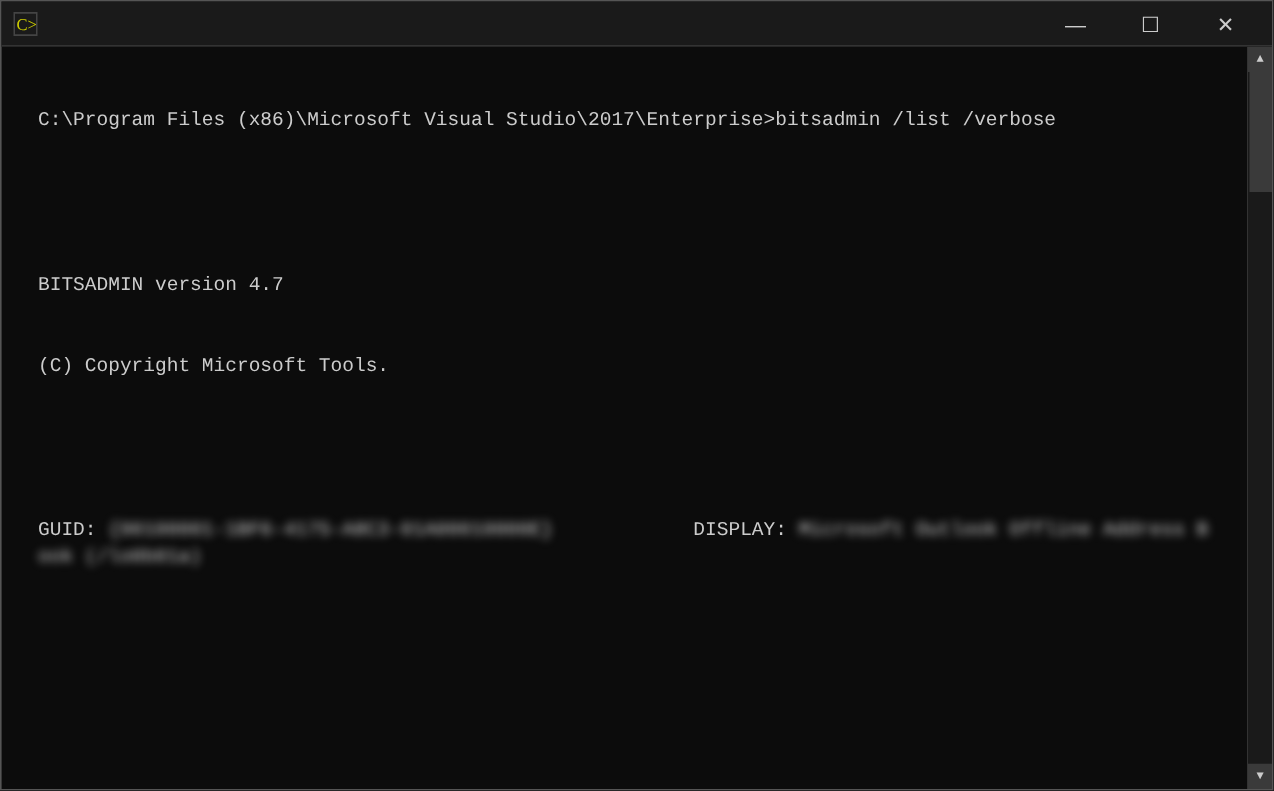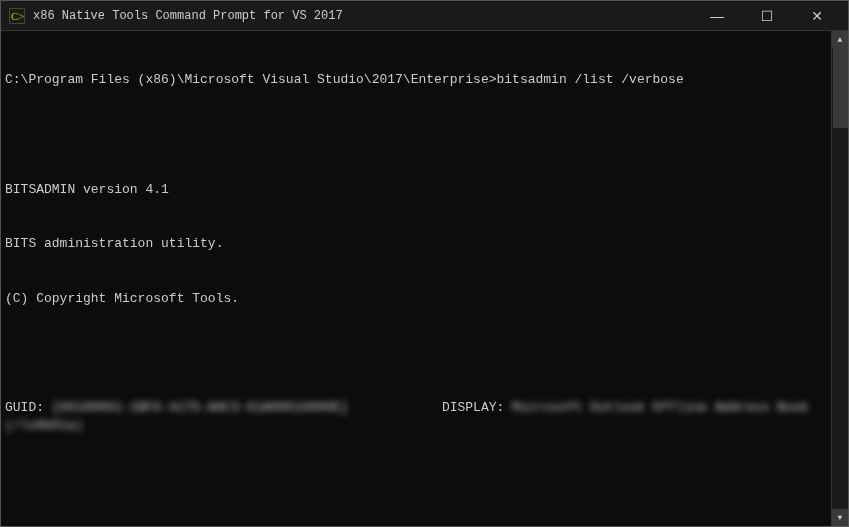--- a/index.html
+++ b/index.html
@@ -75,21 +75,21 @@
       flex: 1;
       overflow: hidden;
     }
 
     .terminal {
       flex: 1;
       background: #0c0c0c;
       color: #cccccc;
       font-size: 13px;
       line-height: 1.4;
-      padding: 4px 4px;
+      padding: 4px 24px;
       overflow-y: auto;
       white-space: pre-wrap;
       word-break: break-all;
     }
 
     .scrollbar {
       width: 17px;
       background: #1a1a1a;
       display: flex;
       flex-direction: column;
@@ -141,35 +141,33 @@
 
 <div class="window">
   <div class="title-bar">
     <div class="title-bar-left">
       <div class="title-bar-icon">
         <svg width="14" height="14" viewBox="0 0 14 14">
           <rect width="14" height="14" fill="#1a1a1a"></rect>
           <text x="1" y="11" font-size="11" fill="#cccc00" font-family="Consolas">C&gt;</text>
         </svg>
       </div>
-      <span class="title-bar-text">x86 Native Tools Command Prompt for VS 2017</span>
     </div>
     <div class="title-bar-controls">
       <button class="title-btn">—</button>
       <button class="title-btn">☐</button>
       <button class="title-btn close">✕</button>
     </div>
   </div>
 
   <div class="content-area">
     <div class="terminal">
       <span class="line"><span>C:\Program Files (x86)\Microsoft Visual Studio\2017\Enterprise&gt;<span class="highlight-normal">bitsadmin /list /verbose</span></span></span>
       <span class="line"> </span>
-      <span class="line">BITSADMIN version 4.1</span>
-      <span class="line">BITS administration utility.</span>
+      <span class="line">BITSADMIN version 4.7</span>
       <span class="line">(C) Copyright Microsoft Tools.</span>
       <span class="line"> </span>
       <span class="line">GUID: <span class="blurred">​{00100001-1BF6-4175-A8C3-01A00010000E}</span>&nbsp;&nbsp;&nbsp;&nbsp;&nbsp;&nbsp;&nbsp;&nbsp;&nbsp;&nbsp;&nbsp;&nbsp;DISPLAY: <span class="blurred">Microsoft Outlook Offline Address Book (/lo0b01a)</span></span>
       <span class="line"> </span>
       
       
       
       
       
       

